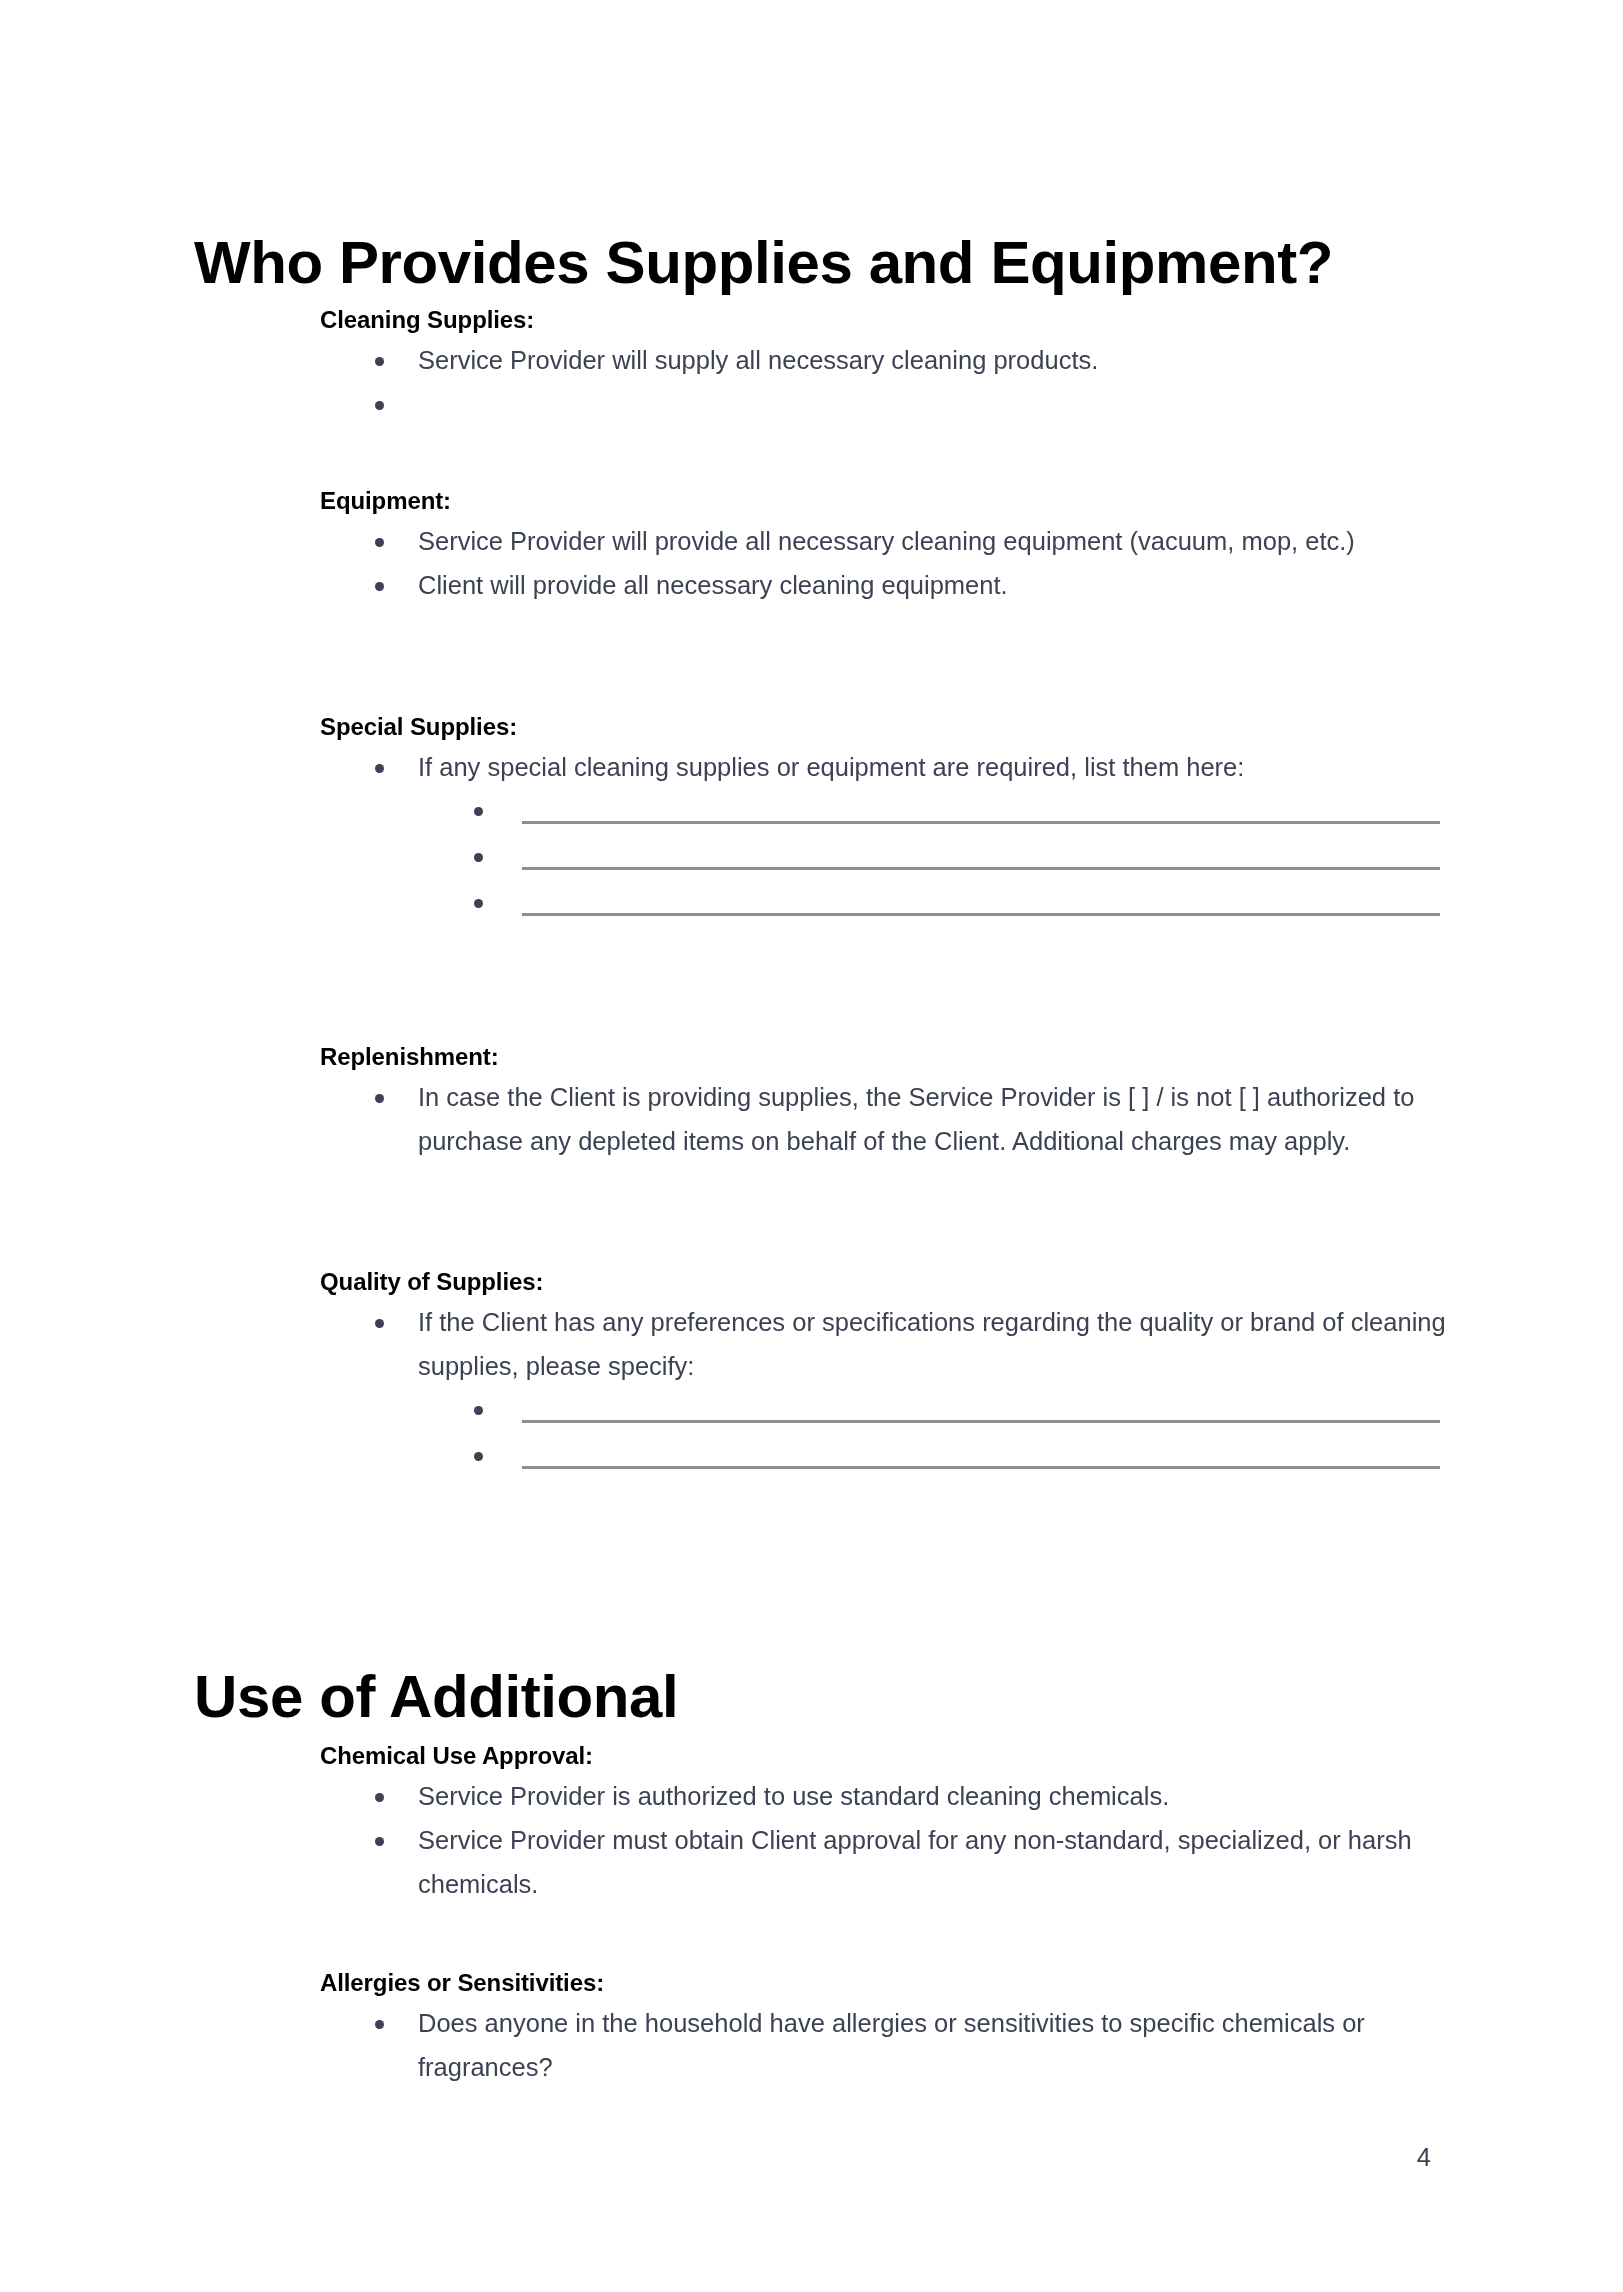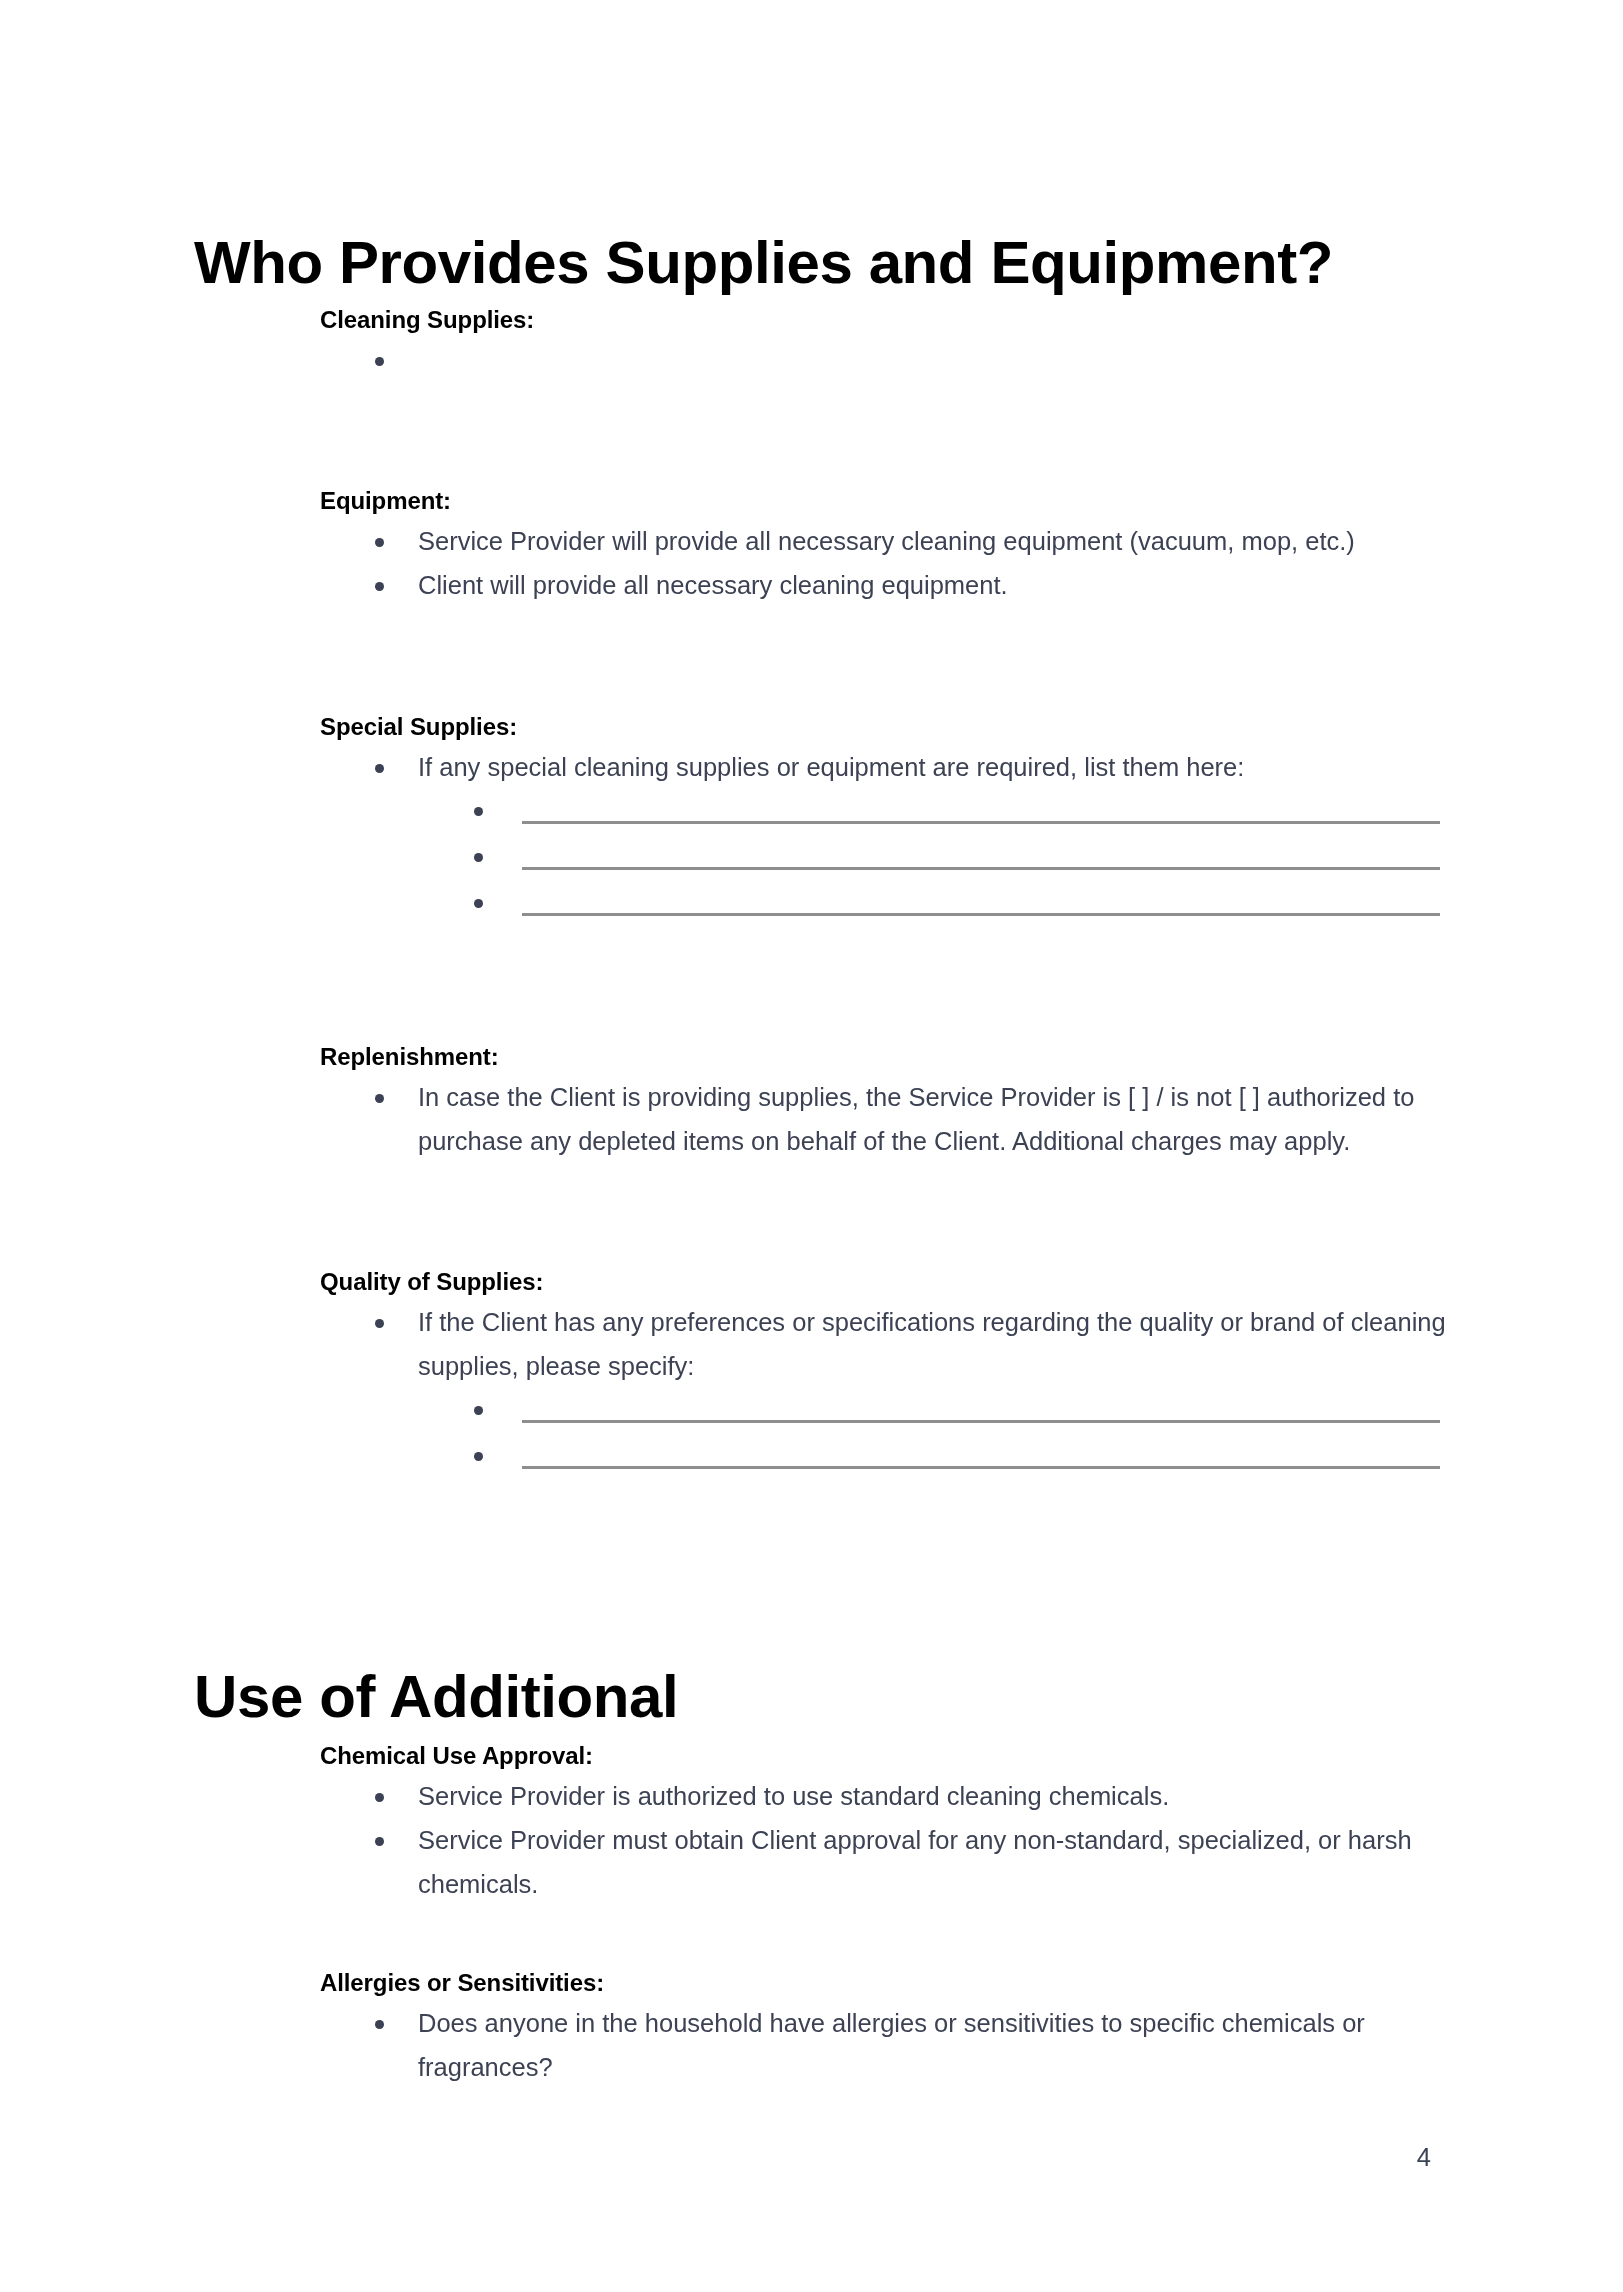--- a/index.html
+++ b/index.html
@@ -126,20 +126,24 @@
 
 <div class="page">
 
   <h1 class="doc-heading" id="heading-supplies">Who Provides Supplies and Equipment?</h1>
 
   <div class="section" id="sec-cleaning" style="top:304px;">
     <div class="sub-heading">Cleaning Supplies:</div>
     <ul class="bullets">
       <li>
         <span class="dot"></span>
+        <span>Service Provider will supply all necessary cleaning products.</span>
+      </li>
+      <li>
+        <span class="dot"></span>
       </li>
     </ul>
   </div>
 
   <div class="section" id="sec-equipment" style="top:485px;">
     <div class="sub-heading">Equipment:</div>
     <ul class="bullets">
       <li>
         <span class="dot"></span>
         <span>Service Provider will provide all necessary cleaning equipment (vacuum, mop, etc.)</span>

